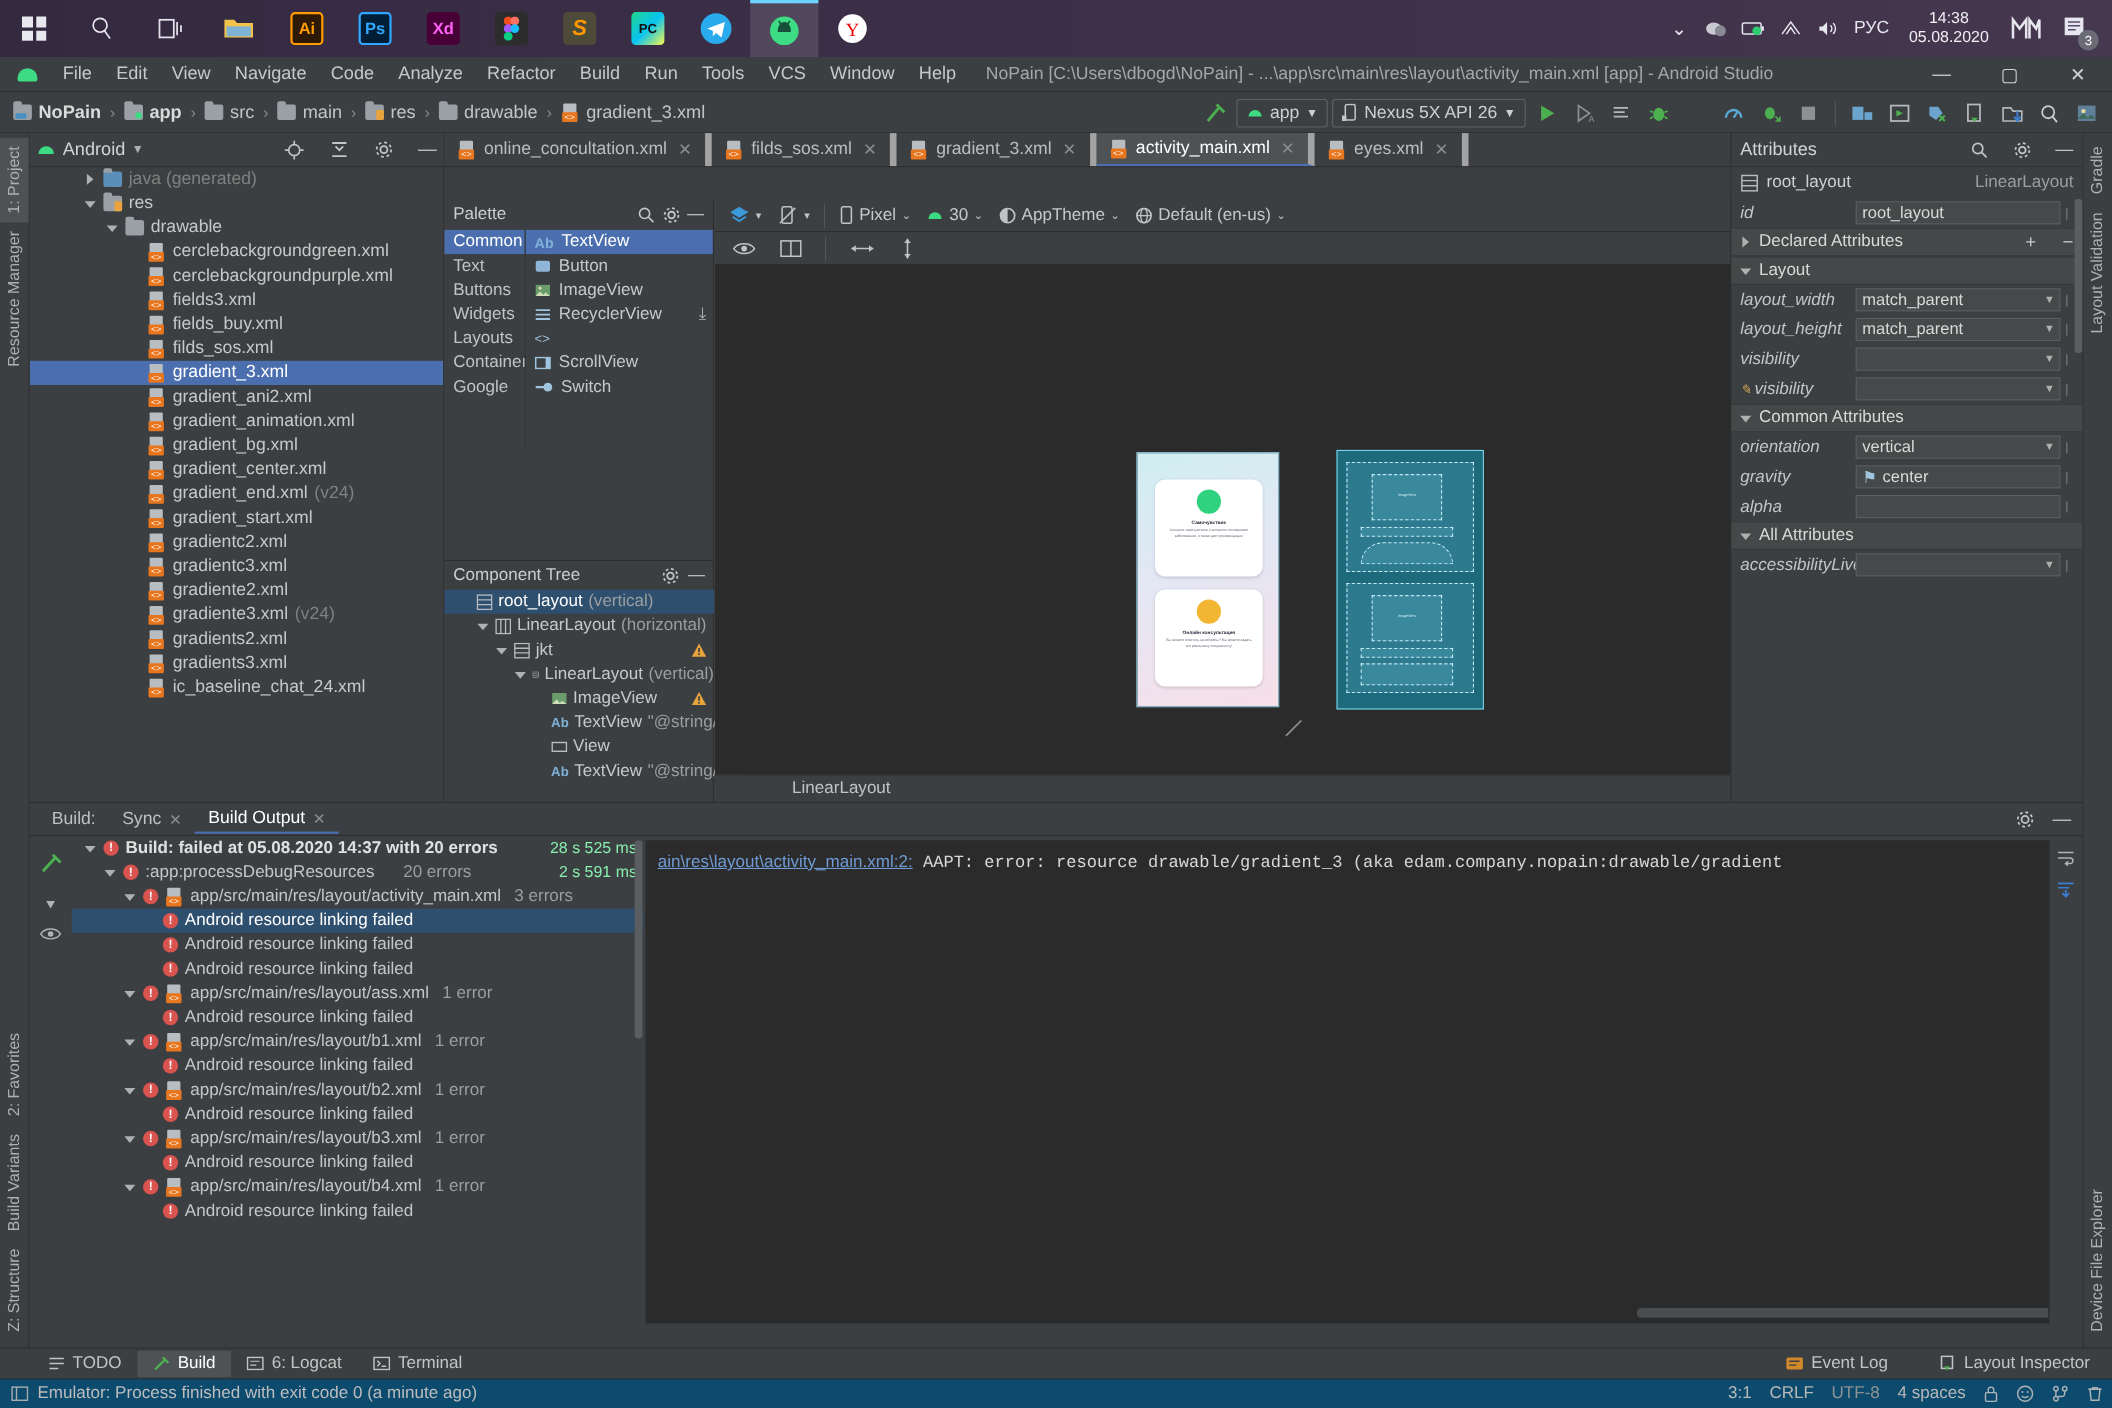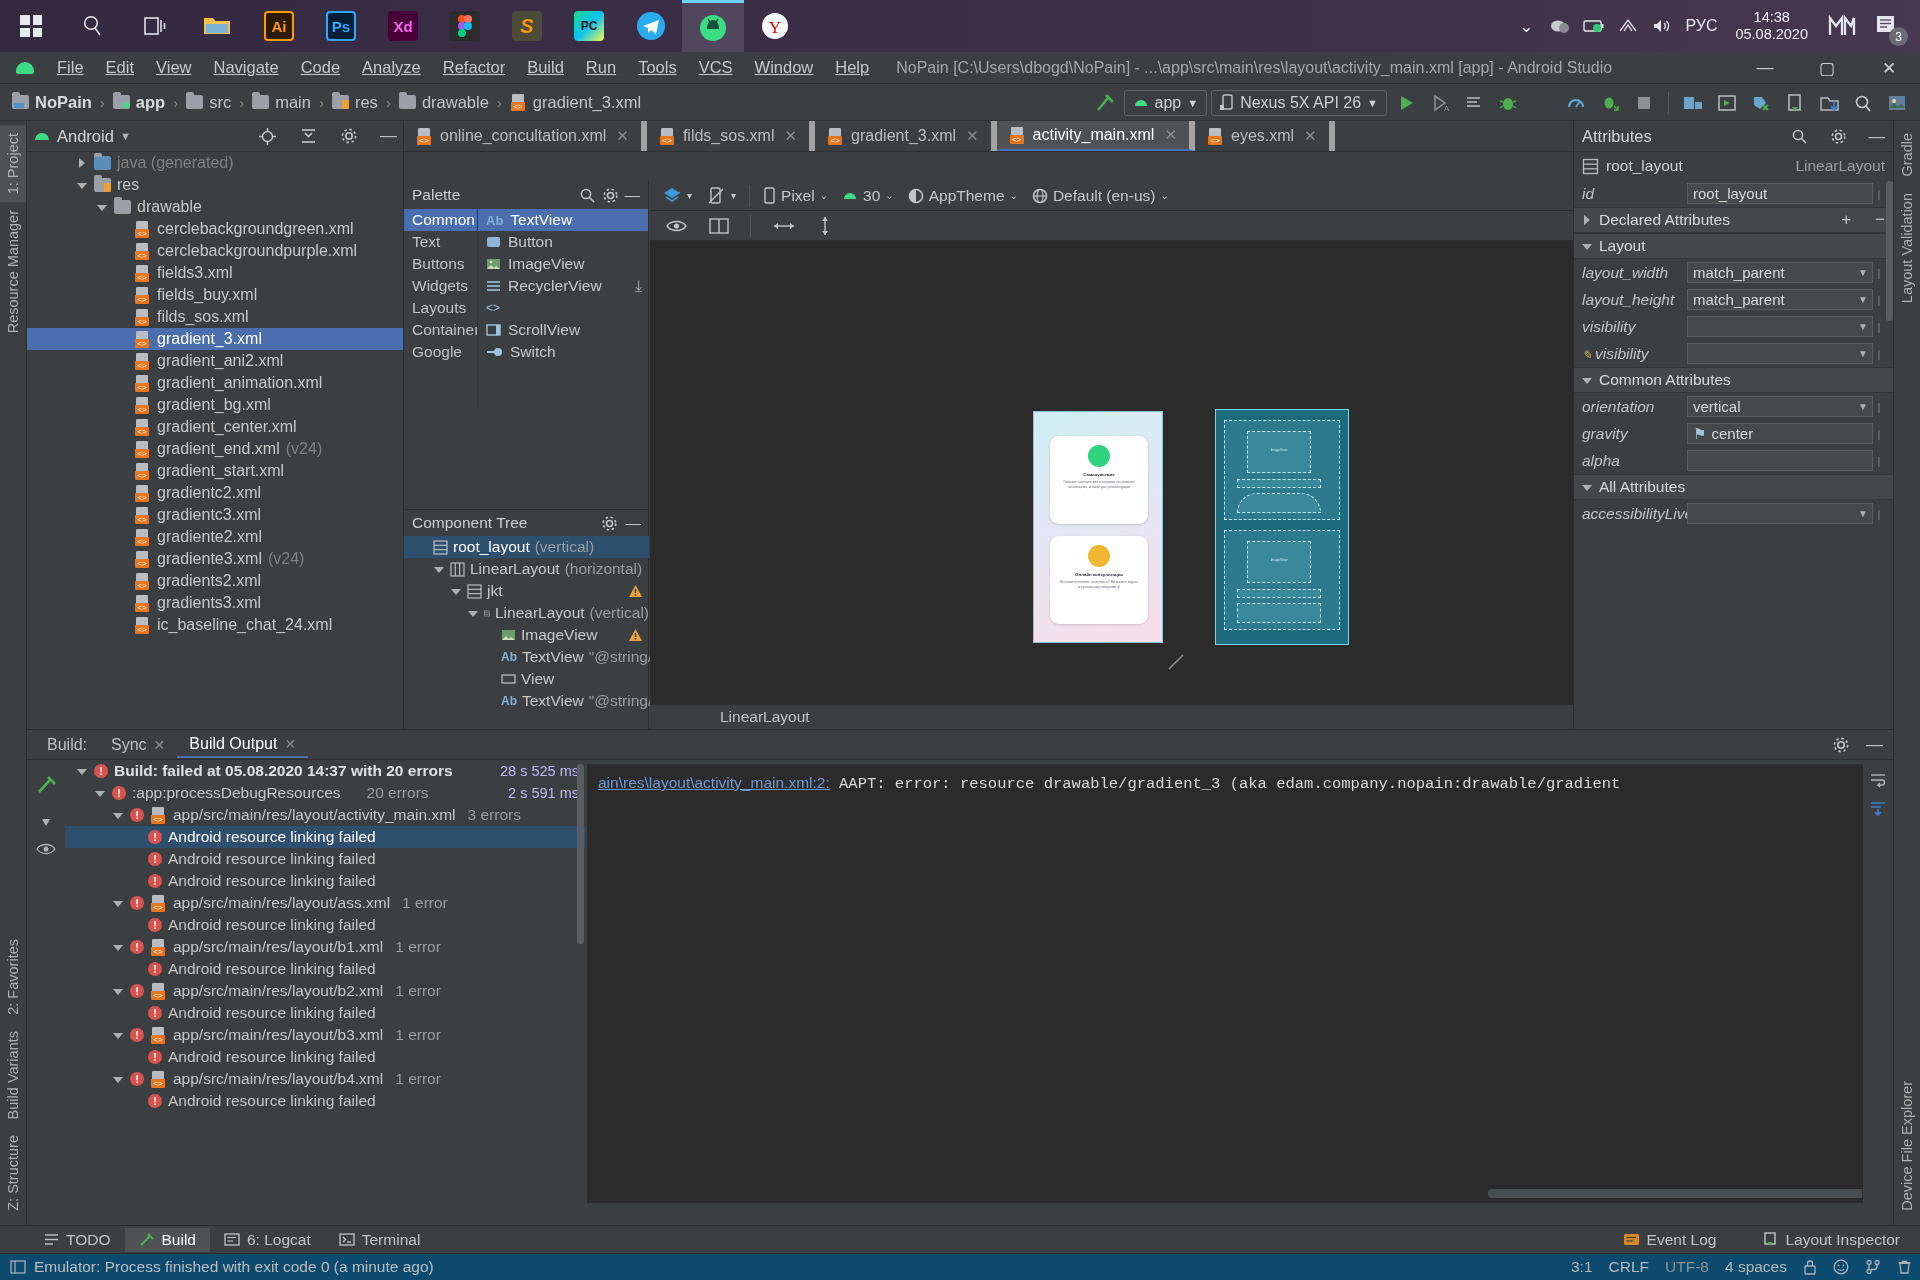--- a/index.html
+++ b/index.html
@@ -28,21 +28,21 @@
   .clock { text-align:center; color:#f0f0f5; font-size:14.5px; line-height:17px; padding:0 12px; }
 
   
   .menubar {
     position:absolute; left:0; top:52px; width:1920px; height:32px;
     background:#3c3f41; display:flex; align-items:center; padding-left:8px; gap:0px;
     border-bottom:1px solid #2b2b2b;
   }
   .droid { width:22px; height:16px; margin:0 10px 0 6px; position:relative; }
   .droid:before{content:"";position:absolute;left:2px;top:2px;width:18px;height:12px;border-radius:9px 9px 2px 2px;background:#3ddc84;}
-  .menu-i { padding:4px 11px; font-size:16.5px; color:#c8c8c8; cursor:default;text-decoration:underline; }
+  .menu-i { padding:4px 11px; font-size:16.5px; color:#c8c8c8; cursor:default; }
   .title-txt { margin-left:16px; color:#a7a7a7; font-size:16px; white-space:nowrap; overflow:hidden; }
   .winbtns { position:absolute; right:0; top:0; height:32px; display:flex; }
   .winbtn { width:62px; height:32px; display:flex; align-items:center; justify-content:center; color:#cfcfcf; font-size:17px;}
 
   
   .navbar {
     position:absolute; left:0; top:84px; width:1920px; height:37px;
     background:#3c3f41; display:flex; align-items:center; padding-left:10px;
     border-bottom:1px solid #323232;
   }
@@ -151,21 +151,21 @@
   .btabs { height:30px; display:flex; align-items:center; gap:0px; padding-left:8px; border-bottom:1px solid #2e2e2e;}
   .btab { display:flex; align-items:center; gap:7px; padding:3px 12px; font-size:16px; color:#c0c0c0;}
   .btab.active { color:#fff; border-bottom:2px solid #4b6eaf;}
   .btab .x { color:#8d8d8d; font-size:14px;}
   .bleft { position:absolute; left:0; top:30px; width:38px; bottom:0; display:flex; flex-direction:column; align-items:center; gap:14px; padding-top:14px;}
   .btree { position:absolute; left:38px; top:30px; width:520px; bottom:0; overflow:hidden; font-size:15.5px;}
   .brow { height:22px; display:flex; align-items:center; gap:6px; white-space:nowrap; color:#c6c6c6; padding-right:6px;}
   .brow.sel { background:#2f4f6f; color:#fff;}
   .berr { width:14px; height:14px; border-radius:50%; background:#d9534f; color:#fff; font-size:11px;
           display:flex; align-items:center; justify-content:center; flex:0 0 14px; font-weight:bold;}
-  .btime { margin-left:auto; color:#c4b5fd; font-size:14.5px;}
+  .btime { margin-left:auto; color:#86efac; font-size:14.5px;}
   .bconsole { position:absolute; left:560px; top:34px; right:30px; bottom:22px; background:#2b2b2b; border:1px solid #2e2e2e; padding:8px 10px; overflow:hidden;}
   .clink { color:#6f9ad3; text-decoration:underline; font-family:Liberation Sans, sans-serif; font-size:15.5px;margin-top:12px;}
   .ctext { color:#d8d8d8; font-family:"Liberation Mono", monospace; font-size:15.5px; white-space:nowrap;}
   .hscroll { position:absolute; left:900px; bottom:4px; width:830px; height:9px; background:#4a4d4f; border-radius:4px;}
   .bright { position:absolute; right:0; top:30px; width:30px; bottom:0; display:flex; flex-direction:column; align-items:center; gap:12px; padding-top:12px;}
 
   
   .bottombar { position:absolute; left:0; bottom:27px; width:1920px; height:28px; background:#3c3f41;
                display:flex; align-items:center; gap:0px; padding-left:30px; border-top:1px solid #2e2e2e;}
   .bbtn { display:flex; align-items:center; gap:7px; padding:3px 14px; font-size:15.5px; color:#c3c3c3;}

